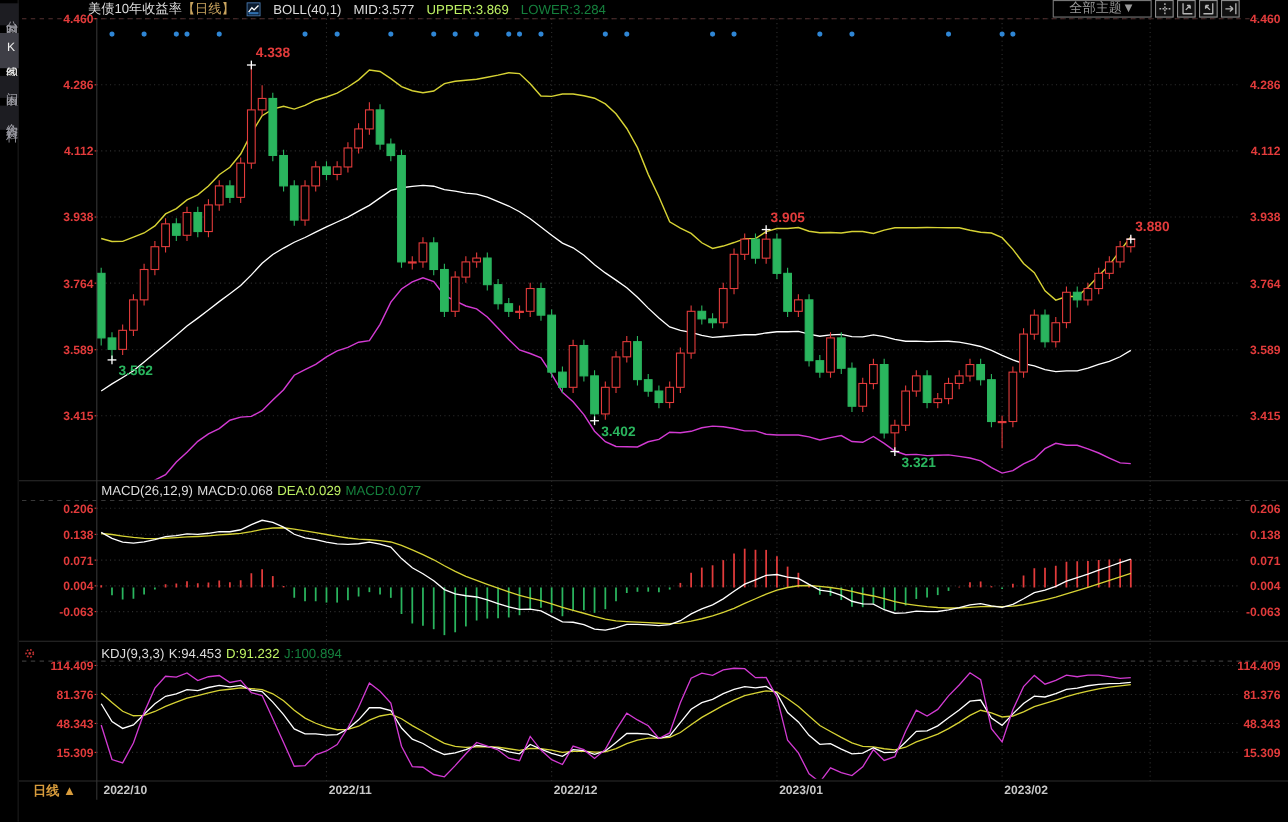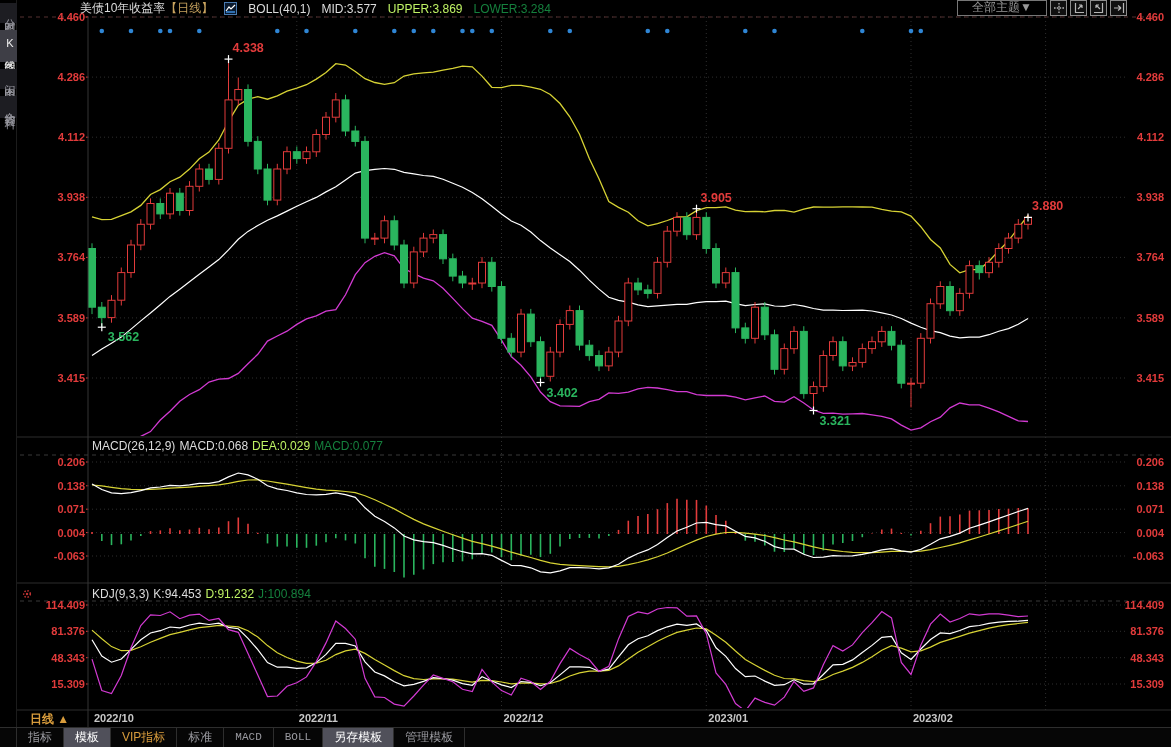--- a/index.html
+++ b/index.html
@@ -574,24 +574,14 @@
     <span class="yel">D:91.232</span>
     <span class="mag">J:100.894</span>
   </div>
 
   <div class="period">
     <span>日线</span>
     <span>▲</span>
   </div>
 
 
-  <div class="toolbar" id="toolbar">
-      <div class="tb-item">指标</div>
-      <div class="tb-item hl">模板</div>
-      <div class="tb-item accent">VIP指标</div>
-      <div class="tb-item">标准</div>
-      <div class="tb-item mono">MACD</div>
-      <div class="tb-item mono">BOLL</div>
-      <div class="tb-item hl">另存模板</div>
-      <div class="tb-item">管理模板</div>
-    </div>
 
 </div>
 
 </body></html>

